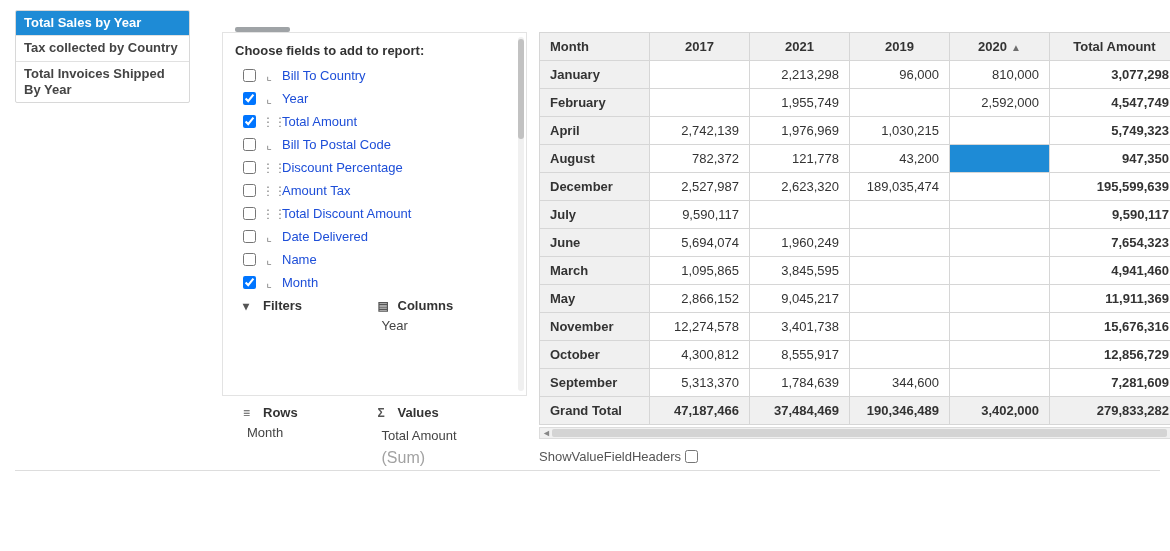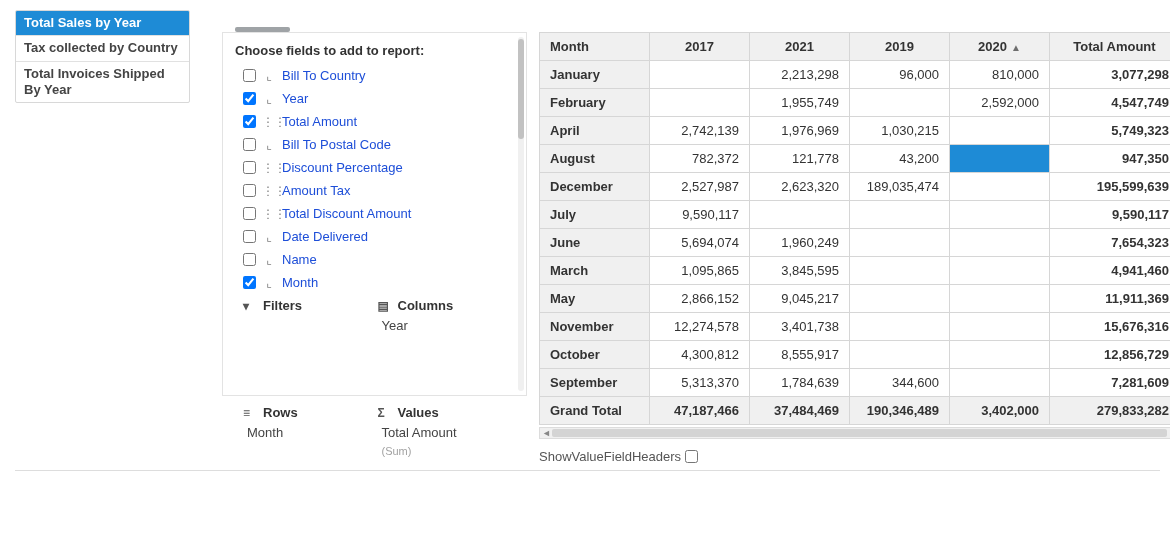--- a/index.html
+++ b/index.html
@@ -111,21 +111,21 @@
     font-size: 12px;
     color: #555;
   }
   .area-content {
     color: #444;
     padding-left: 4px;
     line-height: 1.4;
   }
   .area-content .sub {
     color: #a2a2a2;
-    font-size: 11px;
+    font-size: 16px;
     margin-left: 18px;
   }
   .config-scroll {
     position: absolute;
     right: 2px;
     top: 4px;
     bottom: 4px;
     width: 6px;
     background: #f0f0f0;
     border-radius: 3px;

